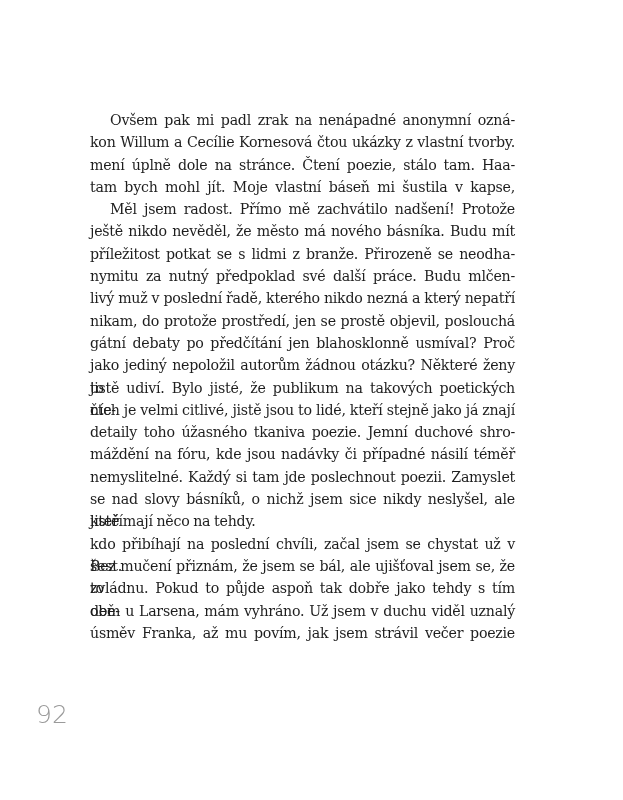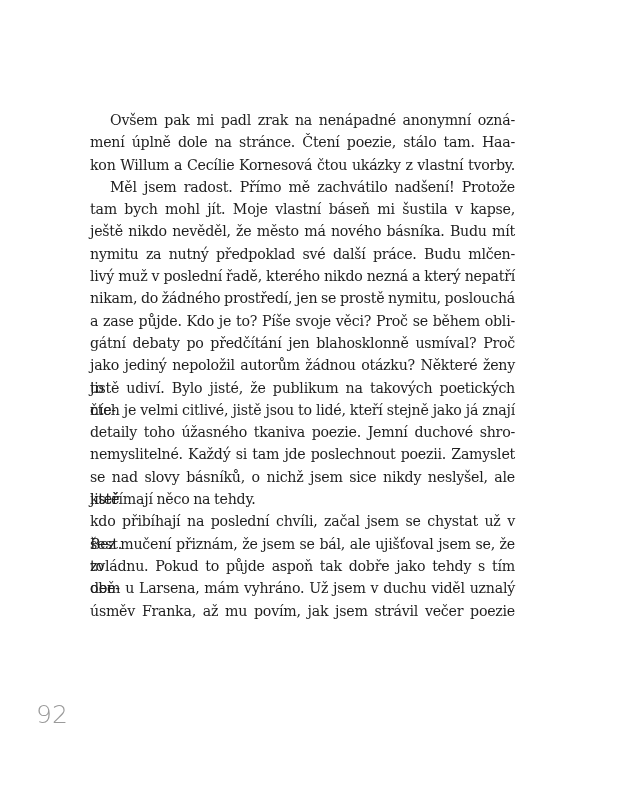--- a/index.html
+++ b/index.html
@@ -68,61 +68,64 @@
 </head>
 <body>
 
 <div class="page">
   <div class="text-block">
 
     <div class="line indent">
         <span>Ovšem pak mi padl zrak na nenápadné anonymní ozná-</span>
       </div>
     <div class="line">
+        <span>kon Willum a Cecílie Kornesová čtou ukázky z vlastní tvorby.</span>
+      </div>
+    <div class="line">
         <span>mení úplně dole na stránce. Čtení poezie, stálo tam. Haa-</span>
       </div>
+
     <div class="line">
-        <span>kon Willum a Cecílie Kornesová čtou ukázky z vlastní tvorby.</span>
+        <span>tam bych mohl jít. Moje vlastní báseň mi šustila v kapse,</span>
       </div>
-
     <div class="line indent">
         <span>Měl jsem radost. Přímo mě zachvátilo nadšení! Protože</span>
       </div>
     <div class="line">
-        <span>tam bych mohl jít. Moje vlastní báseň mi šustila v kapse,</span>
+        <span>ještě nikdo nevěděl, že město má nového básníka. Budu mít</span>
       </div>
     <div class="line">
-        <span>ještě nikdo nevěděl, že město má nového básníka. Budu mít</span>
+        <span>příležitost potkat se s lidmi z branže. Přirozeně se neodha-</span>
       </div>
     <div class="line">
         <span>nymitu za nutný předpoklad své další práce. Budu mlčen-</span>
       </div>
     <div class="line">
         <span>livý muž v poslední řadě, kterého nikdo nezná a který nepatří</span>
       </div>
     <div class="line">
-        <span>nikam, do žádného prostředí, jen se prostě nymitu, poslouchá</span>
-      </div>
-    <div class="line">
-        <span>a zase půjde. Kdo je to? Píše svoje věci? Proč se během obli-</span>
+        <span>nikam, do protože prostředí, jen se prostě objevil, poslouchá</span>
       </div>
     <div class="line">
         <span>gátní debaty po předčítání jen blahosklonně usmíval? Proč</span>
       </div>
     <div class="line">
         <span>jako jediný nepoložil autorům žádnou otázku? Některé ženy to</span>
       </div>
     <div class="line">
         <span>jistě udiví. Bylo jisté, že publikum na takových poetických čte-</span>
       </div>
     <div class="line">
         <span>ních je velmi citlivé, jistě jsou to lidé, kteří stejně jako já znají</span>
       </div>
     <div class="line">
         <span>detaily toho úžasného tkaniva poezie. Jemní duchové shro-</span>
+      </div>
+    <div class="line">
+        <span>máždění na fóru, kde jsou nadávky či případné násilí téměř</span>
       </div>
     <div class="line">
         <span>nemyslitelné. Každý si tam jde poslechnout poezii. Zamyslet</span>
       </div>
     <div class="line">
         <span>se nad slovy básníků, o nichž jsem sice nikdy neslyšel, ale kteří</span>
       </div>
     <div class="line last">
         <span style="text-align-last:left">jistě mají něco na tehdy.</span>
       </div>

